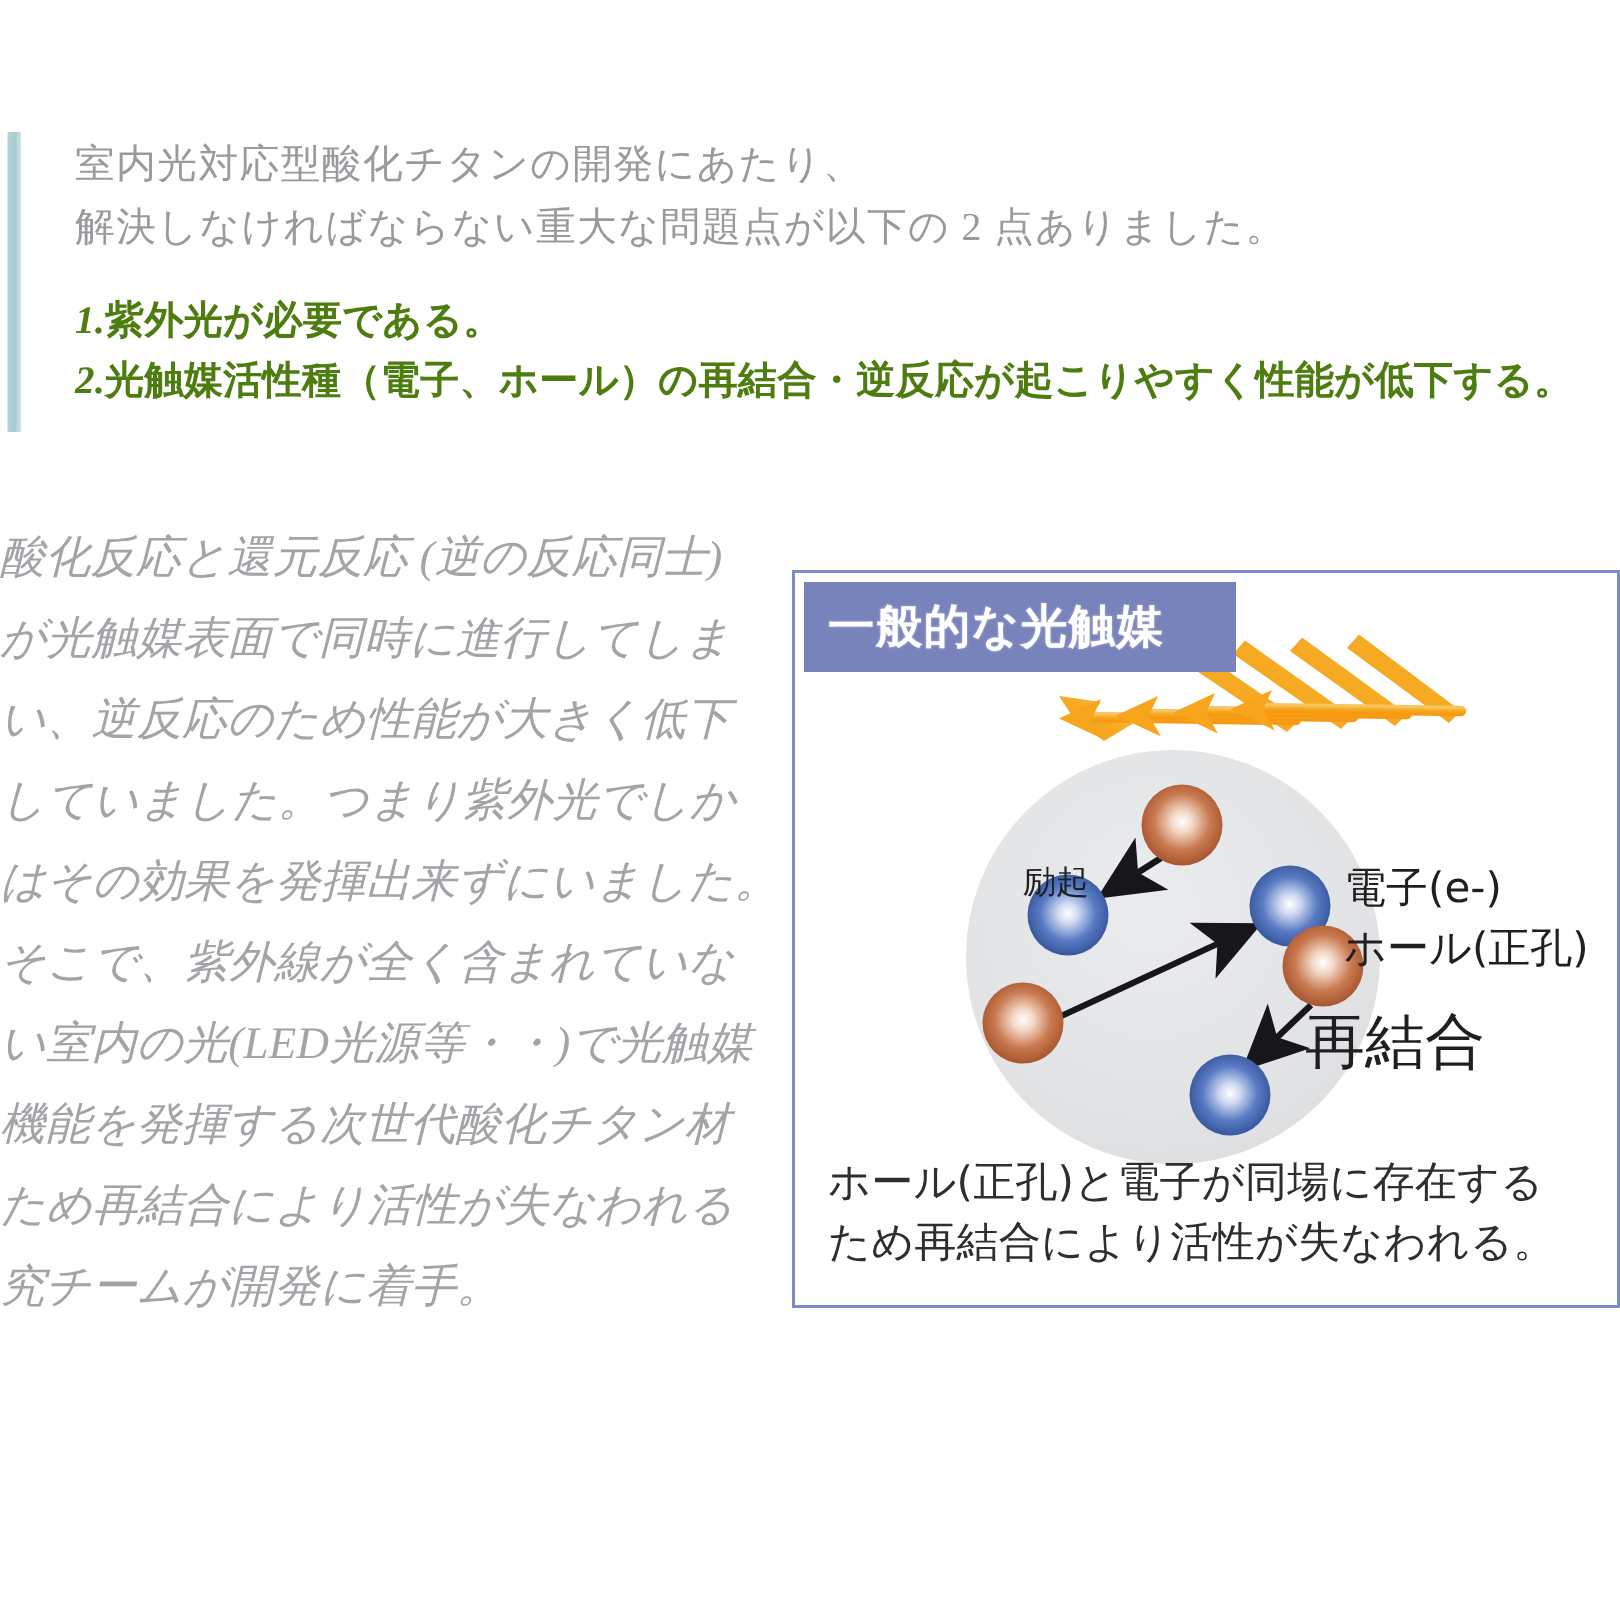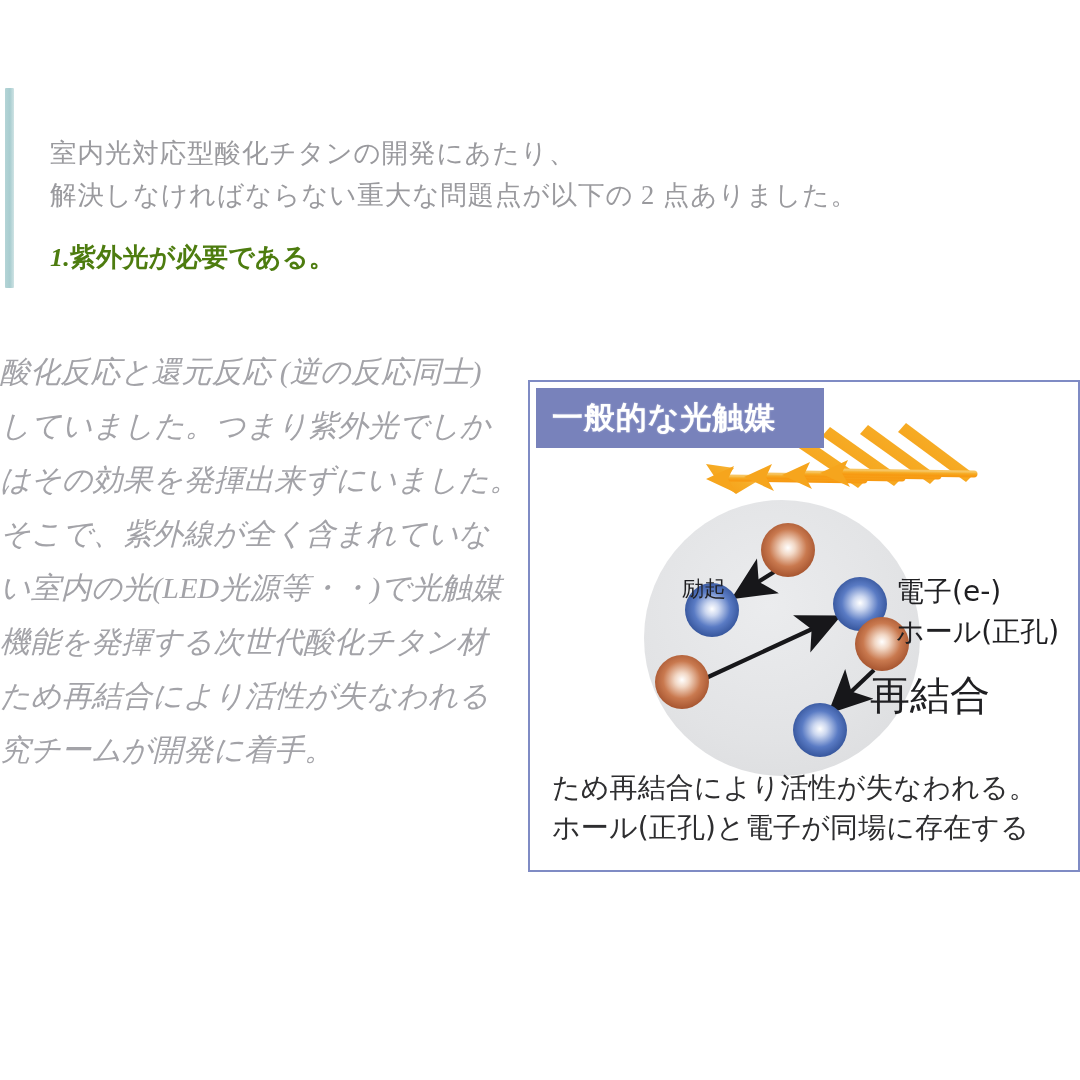--- a/index.html
+++ b/index.html
@@ -38,21 +38,20 @@
     width: 9px;
     height: 200px;
     background: linear-gradient(to right, #b4d4d6 0%, #a8cdd0 55%, #cfe3e4 100%);
     border-radius: 1px;
   }
   .callout-body {
     position: absolute;
     left: 45px;
     top: 0;
     right: 0;
-    margin-top: 44px;
   }
   .callout-lead {
     color: #9a9a9e;
     font-size: 26.5px;
     line-height: 42px;
     letter-spacing: 0.035em;
     font-family: "Liberation Serif", "DejaVu Serif", serif;
     white-space: nowrap;
   }
   .callout-points {
@@ -173,26 +172,31 @@
     <div class="callout-rule"></div>
 
     <div class="callout-body">
       <div class="callout-lead">室内光対応型酸化チタンの開発にあたり、</div>
       <div class="callout-lead">解決しなければならない重大な問題点が以下の 2 点ありました。</div>
 
       <div class="callout-points">
         <div class="callout-point">
           <span class="num">1.</span><span class="txt">紫外光が必要である。</span>
         </div>
+        <div class="callout-point">
+          <span class="num">2.</span><span class="txt">光触媒活性種（電子、ホール）の再結合・逆反応が起こりやすく性能が低下する。</span>
+        </div>
       </div>
     </div>
   </section>
 
   <section class="body-col">
     <div class="body-line">酸化反応と還元反応 (逆の反応同士)</div>
+    <div class="body-line">が光触媒表面で同時に進行してしま</div>
+    <div class="body-line">い、逆反応のため性能が大きく低下</div>
     <div class="body-line">していました。つまり紫外光でしか</div>
     <div class="body-line">はその効果を発揮出来ずにいました。</div>
     <div class="body-line">そこで、紫外線が全く含まれていな</div>
     <div class="body-line">い室内の光(LED光源等・・)で光触媒</div>
     <div class="body-line">機能を発揮する次世代酸化チタン材</div>
     <div class="body-line">ため再結合により活性が失なわれる</div>
     <div class="body-line">究チームが開発に着手。</div>
   </section>
 
   <section class="panel">
@@ -275,18 +279,18 @@
       <div class="dlabel dlabel-electron">電子(e-)</div>
       <div class="dlabel dlabel-hole">ホール(正孔)</div>
       <div class="dlabel dlabel-recomb">再結合</div>
     </div>
 
     <div class="panel-banner">
       <span class="panel-banner-label">一般的な光触媒</span>
     </div>
 
     <div class="panel-caption">
+      <div class="caption-line">ホール(正孔)と電子が同場に存在する</div>
       <div class="caption-line">ため再結合により活性が失なわれる。</div>
-      <div class="caption-line">ホール(正孔)と電子が同場に存在する</div>
     </div>
   </section>
 
 </div>
 
 </body></html>

